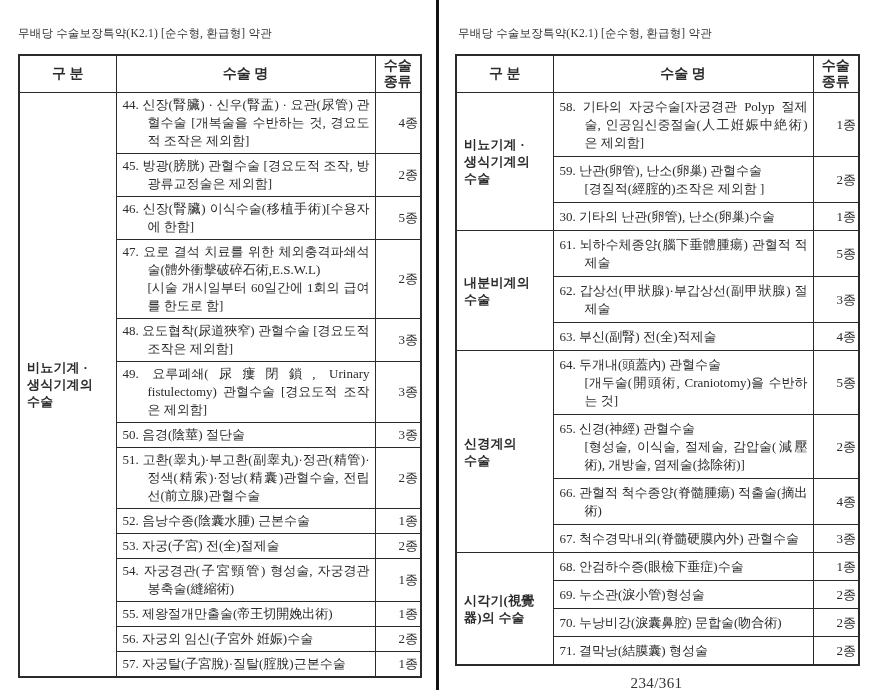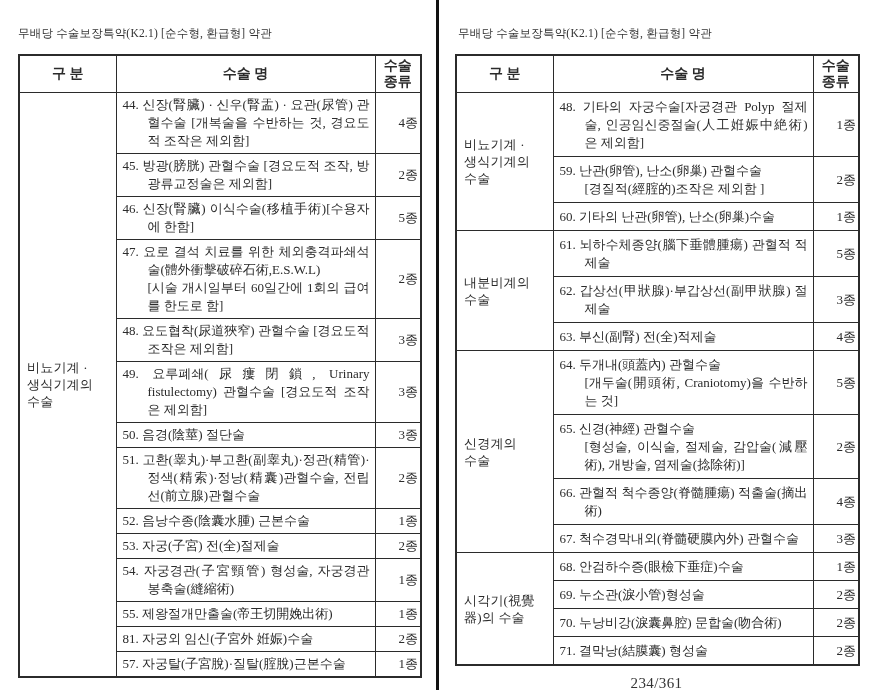--- a/index.html
+++ b/index.html
@@ -49,21 +49,21 @@
     line-height: 16px;
     white-space: pre-line;
     padding: 0;
   }
   .surgery-table col.c-cat  { width: 97px; }
   .surgery-table col.c-name { width: 259px; }
   .surgery-table col.c-kind { width: 46px; }
   .page-right .surgery-table col.c-name { width: 260px; }
 
   .surgery-table td.cat {
-    font-weight: normal;
+    font-weight: bold;
     vertical-align: middle;
     text-align: left;
     padding: 3px 3px 3px 7px;
     line-height: 17px;
     white-space: pre-line;
     letter-spacing: 0.2px;
   }
   .surgery-table td.name {
     padding: 3px 5px 3px 31px;
     text-indent: -25px;
@@ -160,21 +160,21 @@
           </tr>
           <tr>
             <td class="name">54. 자궁경관(子宮頸管) 형성술, 자궁경관 봉축술(縫縮術)</td>
             <td class="kind">1종</td>
           </tr>
           <tr>
             <td class="name">55. 제왕절개만출술(帝王切開娩出術)</td>
             <td class="kind">1종</td>
           </tr>
           <tr>
-            <td class="name">81. 자궁외 임신(子宮外 姙娠)수술</td>
+            <td class="name">56. 자궁외 임신(子宮外 姙娠)수술</td>
             <td class="kind">2종</td>
           </tr>
           <tr>
             <td class="name">57. 자궁탈(子宮脫)·질탈(腟脫)근본수술</td>
             <td class="kind">1종</td>
           </tr>
         </tbody>
     </table>
   </div>
 
@@ -194,30 +194,30 @@
           <th>수술 명</th>
           <th>수술
 종류</th>
         </tr>
       </thead>
       <tbody>
           <tr>
             <td class="cat" rowspan="3">비뇨기계 ·
 생식기계의
 수술</td>
-            <td class="name">48. 기타의 자궁수술[자궁경관 Polyp 절제술,  인공임신중절술(人工姙娠中絶術)은 제외함]</td>
+            <td class="name">58. 기타의 자궁수술[자궁경관 Polyp 절제술,  인공임신중절술(人工姙娠中絶術)은 제외함]</td>
             <td class="kind">1종</td>
           </tr>
           <tr>
             <td class="name">59. 난관(卵管), 난소(卵巢) 관혈수술
 [경질적(經腟的)조작은 제외함 ]</td>
             <td class="kind">2종</td>
           </tr>
           <tr>
-            <td class="name">60. 기타의 난관(卵管), 난소(卵巢)수술</td>
+            <td class="name">30. 기타의 난관(卵管), 난소(卵巢)수술</td>
             <td class="kind">1종</td>
           </tr>
           <tr>
             <td class="cat" rowspan="3">내분비계의
 수술</td>
             <td class="name">61.  뇌하수체종양(腦下垂體腫瘍)  관혈적 적제술</td>
             <td class="kind">5종</td>
           </tr>
           <tr>
             <td class="name">62. 갑상선(甲狀腺)·부갑상선(副甲狀腺) 절제술</td>

